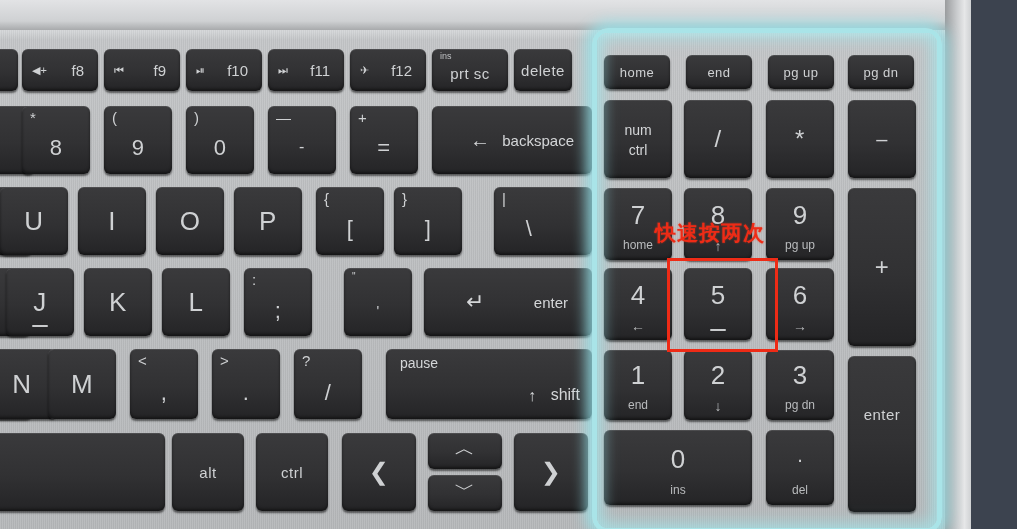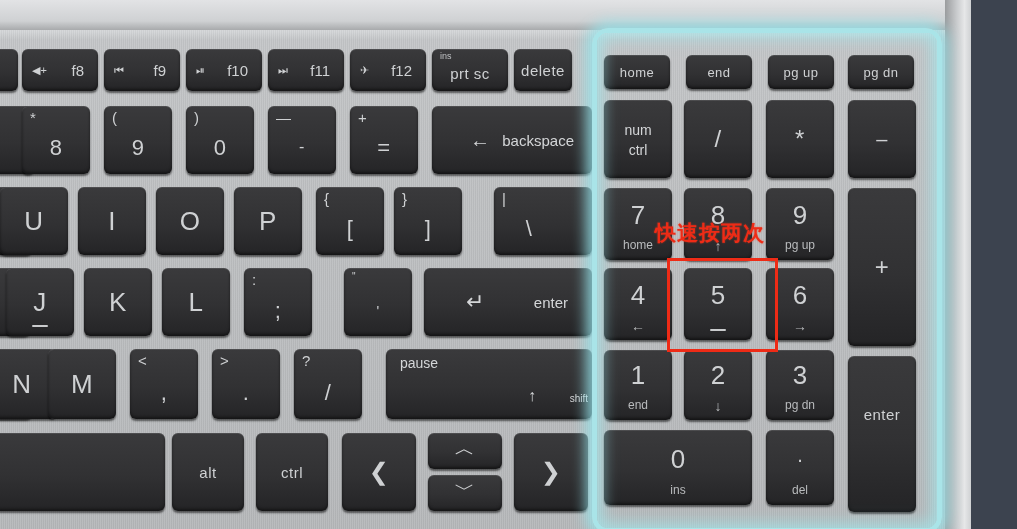--- a/index.html
+++ b/index.html
@@ -184,21 +184,21 @@
       <span class="tl">&gt;</span>
       <span class="c" style="padding-top:18px">.</span>
     </div>
     <div class="key" style="left:294px;top:349px;width:68px;height:70px">
       <span class="tl">?</span>
       <span class="c" style="padding-top:18px">/</span>
     </div>
     <div class="key" style="left:386px;top:349px;width:206px;height:70px">
       <span style="position:absolute;left:14px;top:6px;font-size:14px">pause</span>
       <span style="position:absolute;right:56px;bottom:14px;font-size:16px">↑</span>
-      <span style="position:absolute;right:4px;bottom:15px;font-size:10px">shift</span>
+      <span style="position:absolute;right:12px;bottom:15px;font-size:16px">shift</span>
     </div>
 
     <div class="key" style="left:-40px;top:433px;width:205px;height:78px"></div>
     <div class="key" style="left:256px;top:433px;width:72px;height:78px">
       <span class="c" style="font-size:15px">ctrl</span>
     </div>
     <div class="key" style="left:172px;top:433px;width:72px;height:78px">
       <span class="c" style="font-size:15px">alt</span>
     </div>
     <div class="key" style="left:342px;top:433px;width:74px;height:78px">

